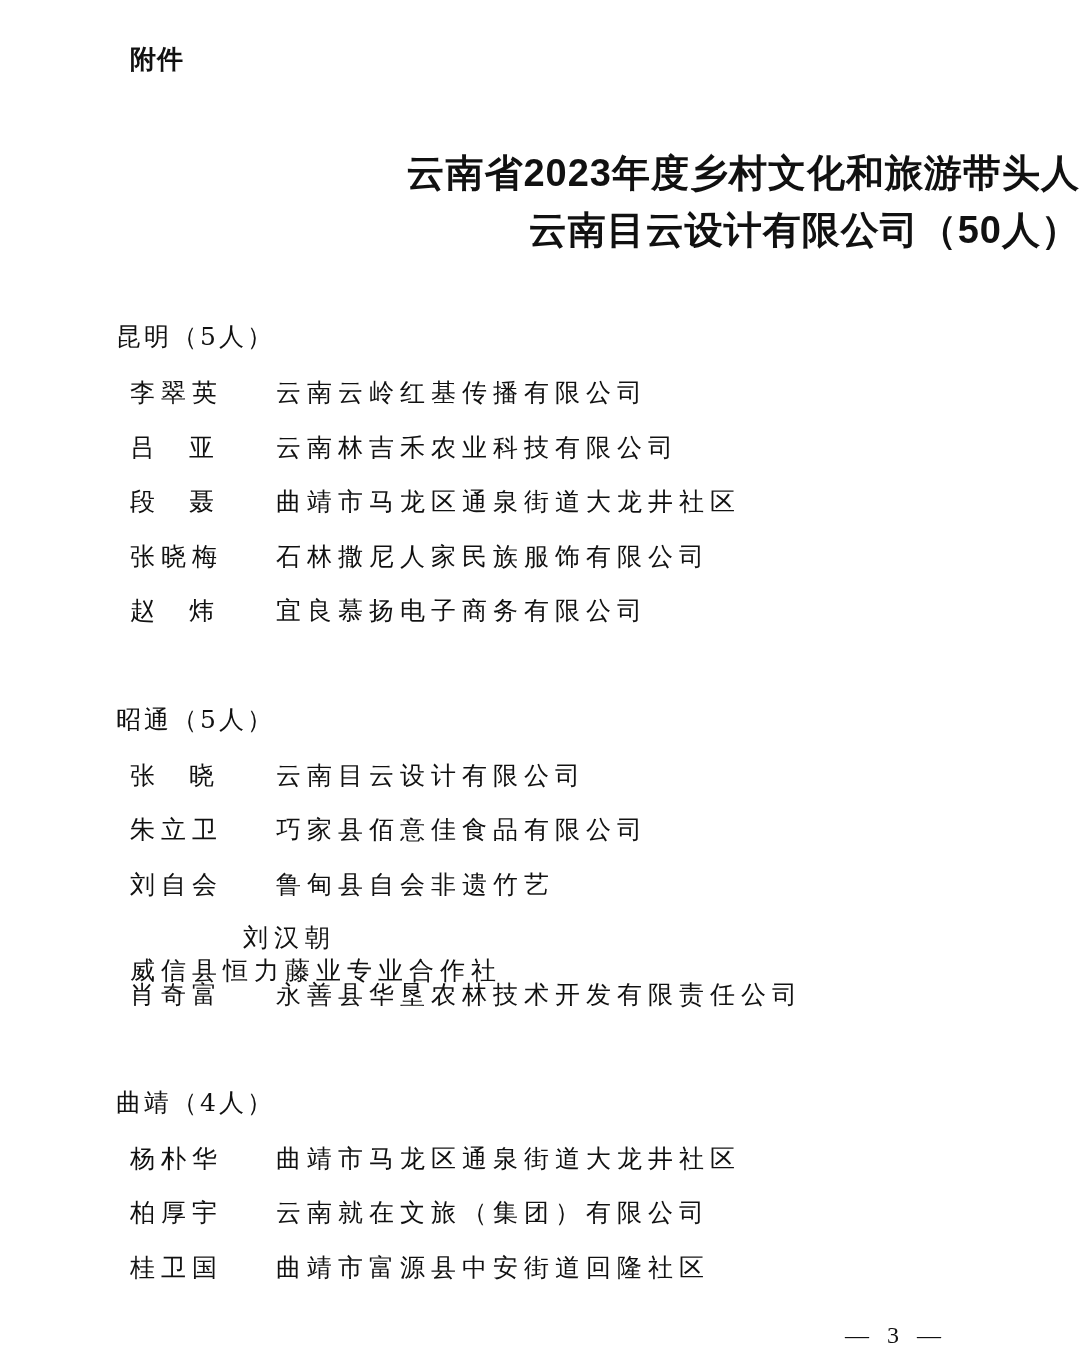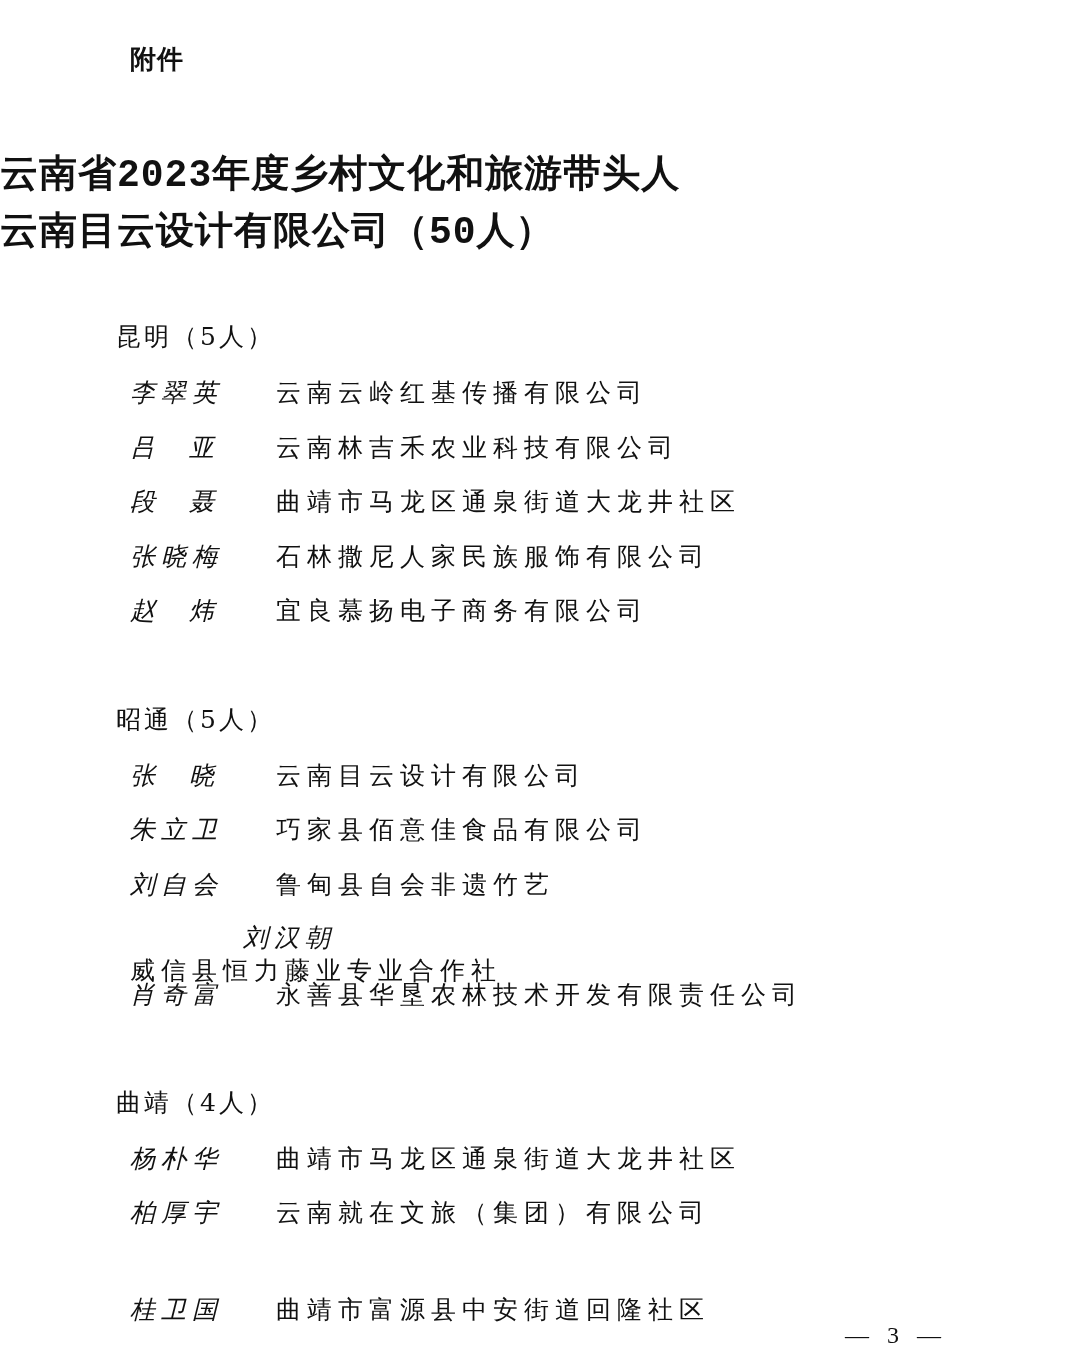--- a/index.html
+++ b/index.html
@@ -21,22 +21,22 @@
       top: 42px;
       font-family: "DejaVu Sans", "Liberation Sans", sans-serif;
       font-weight: bold;
       font-size: 26px;
       letter-spacing: 1px;
     }
     .title {
       position: absolute;
       left: 0;
       width: 1080px;
-      text-align: left;
-      font-family: Liberation Mono, monospace;
+      text-align: right;
+      font-family: Liberation Sans, sans-serif;
       font-weight: bold;
       font-size: 38px;
       letter-spacing: 1px;
     }
     .title.l1 { top: 148px; }
     .title.l2 { top: 205px; }
     .section-heading {
       position: absolute;
       left: 116px;
       font-size: 25px;
@@ -49,21 +49,20 @@
       height: 36px;
       font-size: 25px;
       letter-spacing: 6px;
       display: flex;
       align-items: center;
     }
     .row .name {
       width: 146px;
       display: inline-block;
       white-space: pre;
-      font-style: italic;
     }
     .row .org {
       display: inline-block;
       white-space: nowrap;
     }
     .page-num {
       position: absolute;
       left: 845px;
       top: 1322px;
       font-size: 24px;
@@ -125,18 +124,18 @@
 
 <div class="section-heading" style="top:1086px;">曲靖（4人）</div>
 <div class="row" style="top:1140px;">
   <span class="name">杨朴华</span>
   <span class="org">曲靖市马龙区通泉街道大龙井社区</span>
 </div>
 <div class="row" style="top:1194px;">
   <span class="name">柏厚宇</span>
   <span class="org">云南就在文旅（集团）有限公司</span>
 </div>
-<div class="row" style="top:1249px;margin-top:42px;">
+<div class="row" style="top:1249px;">
   <span class="name">桂卫国</span>
   <span class="org">曲靖市富源县中安街道回隆社区</span>
 </div>
 
 <div class="page-num">— 3 —</div>
 
 </body></html>

